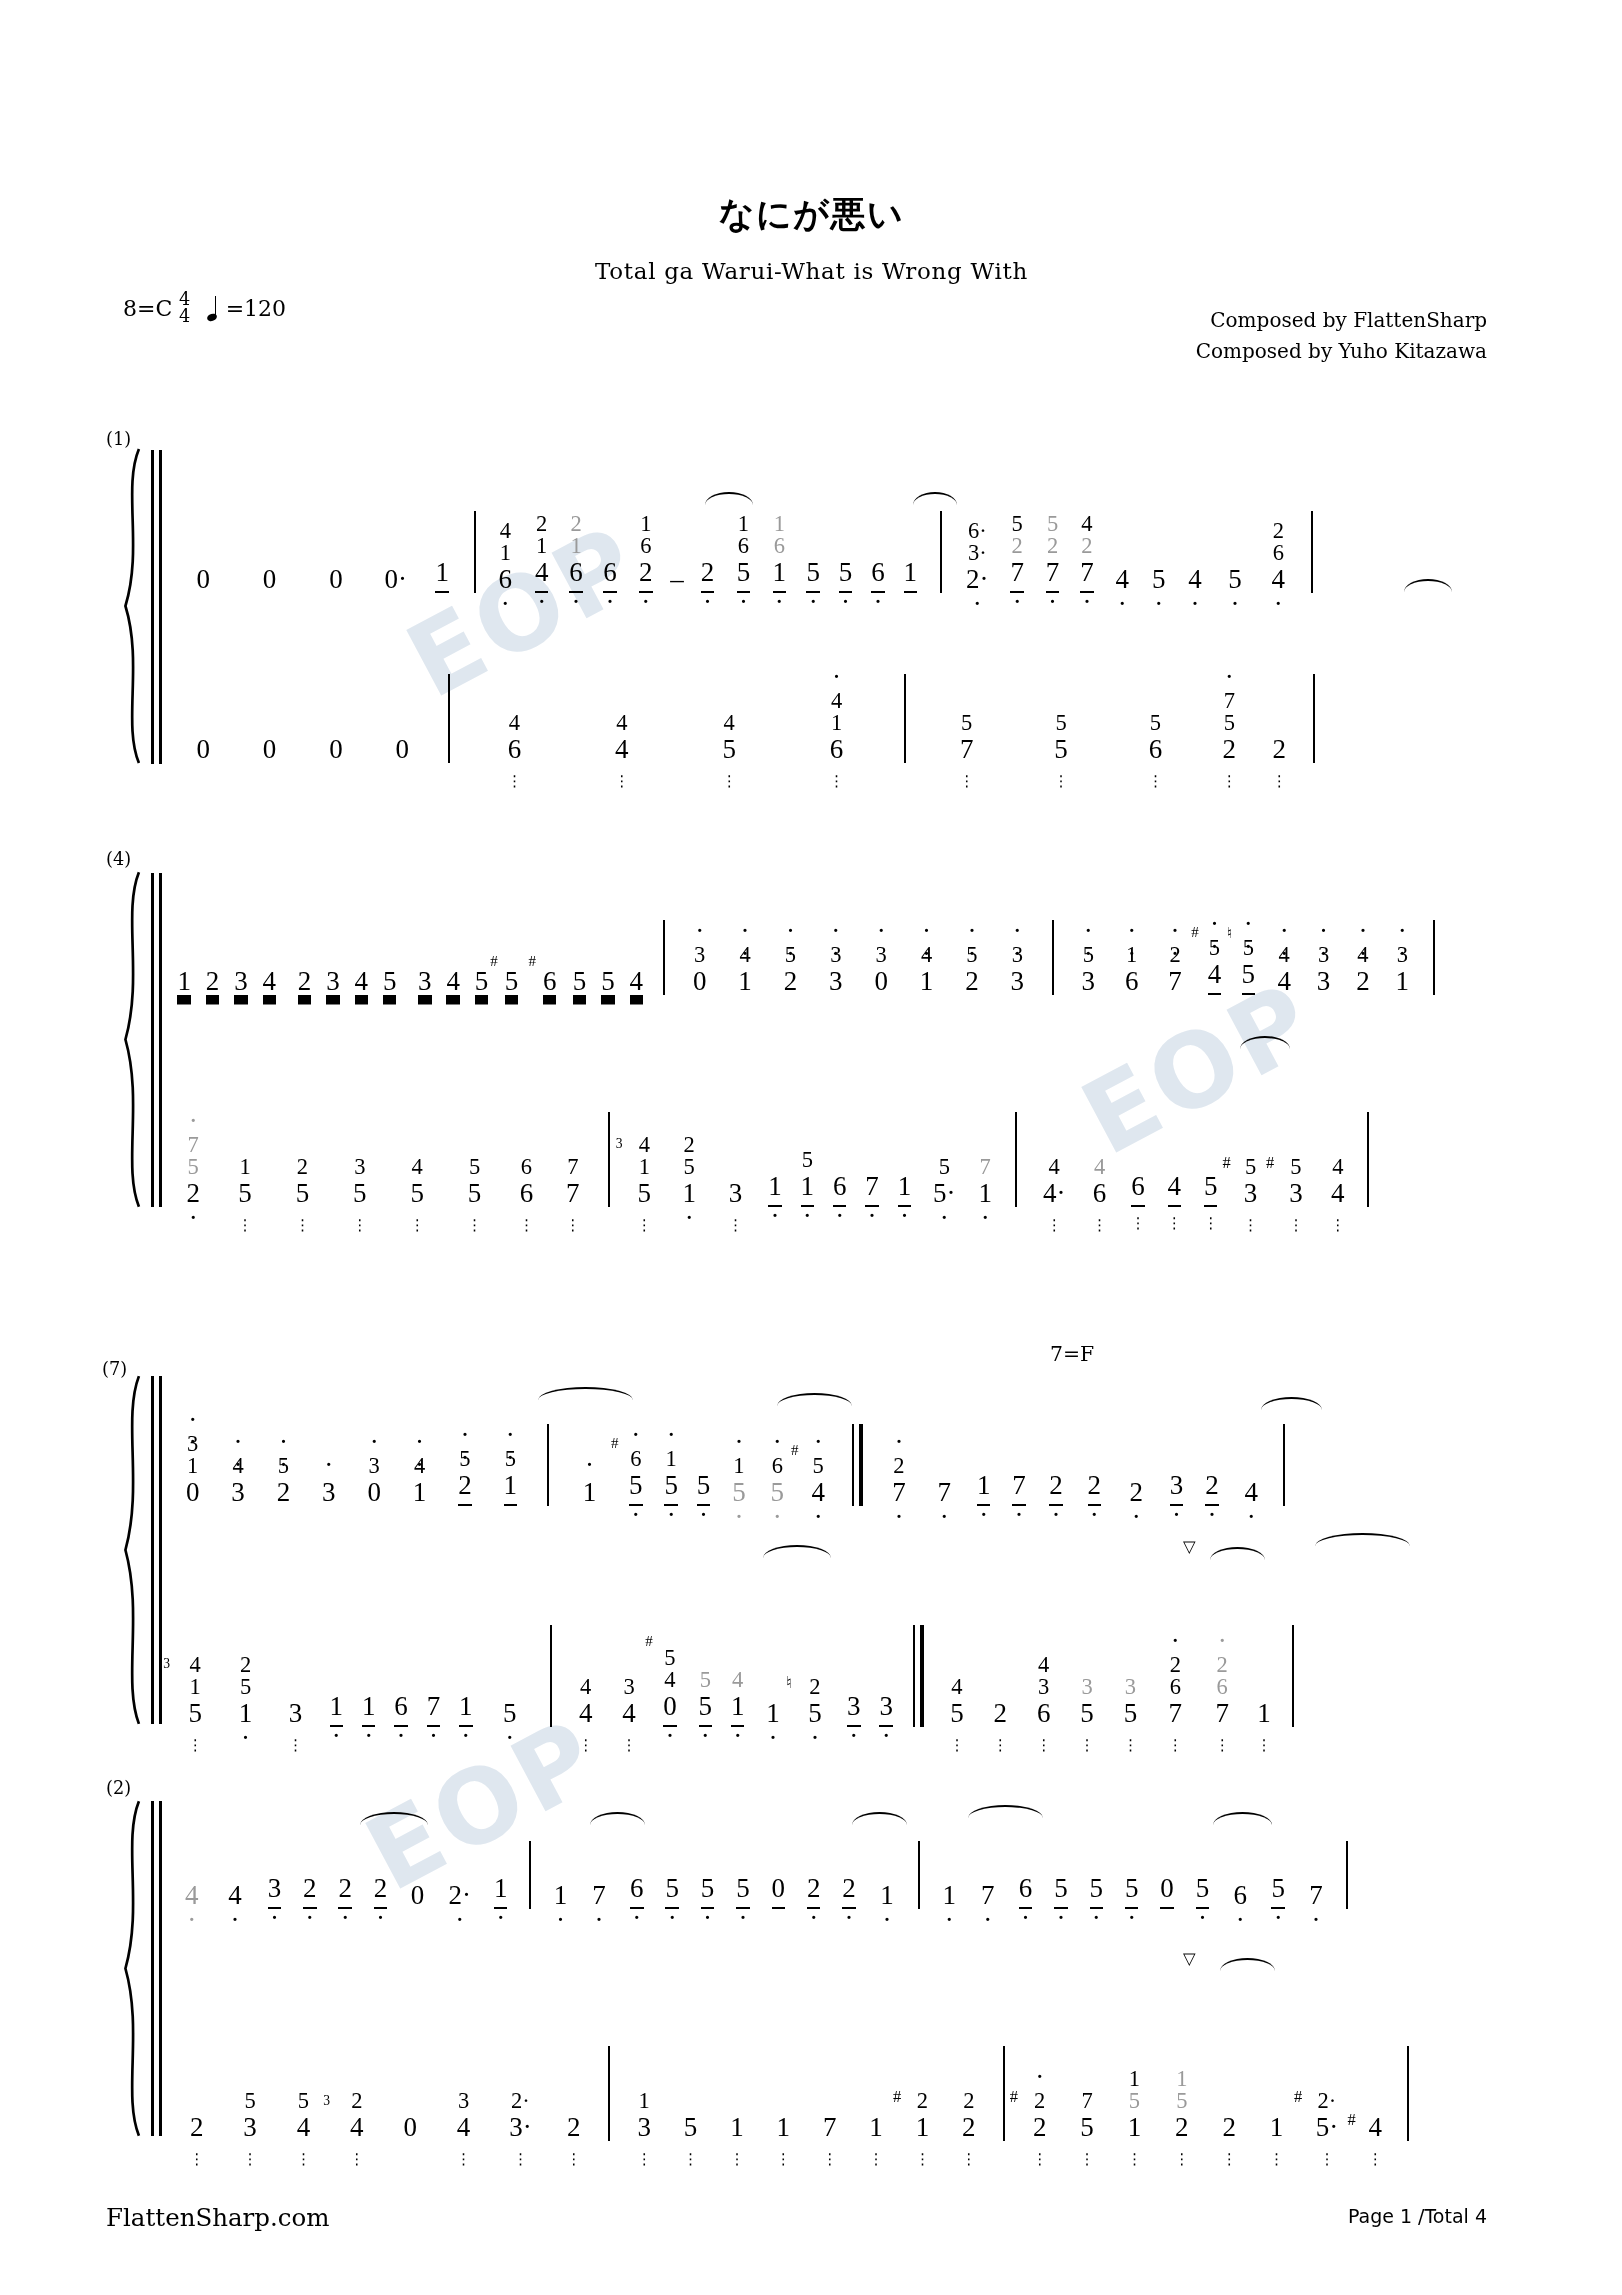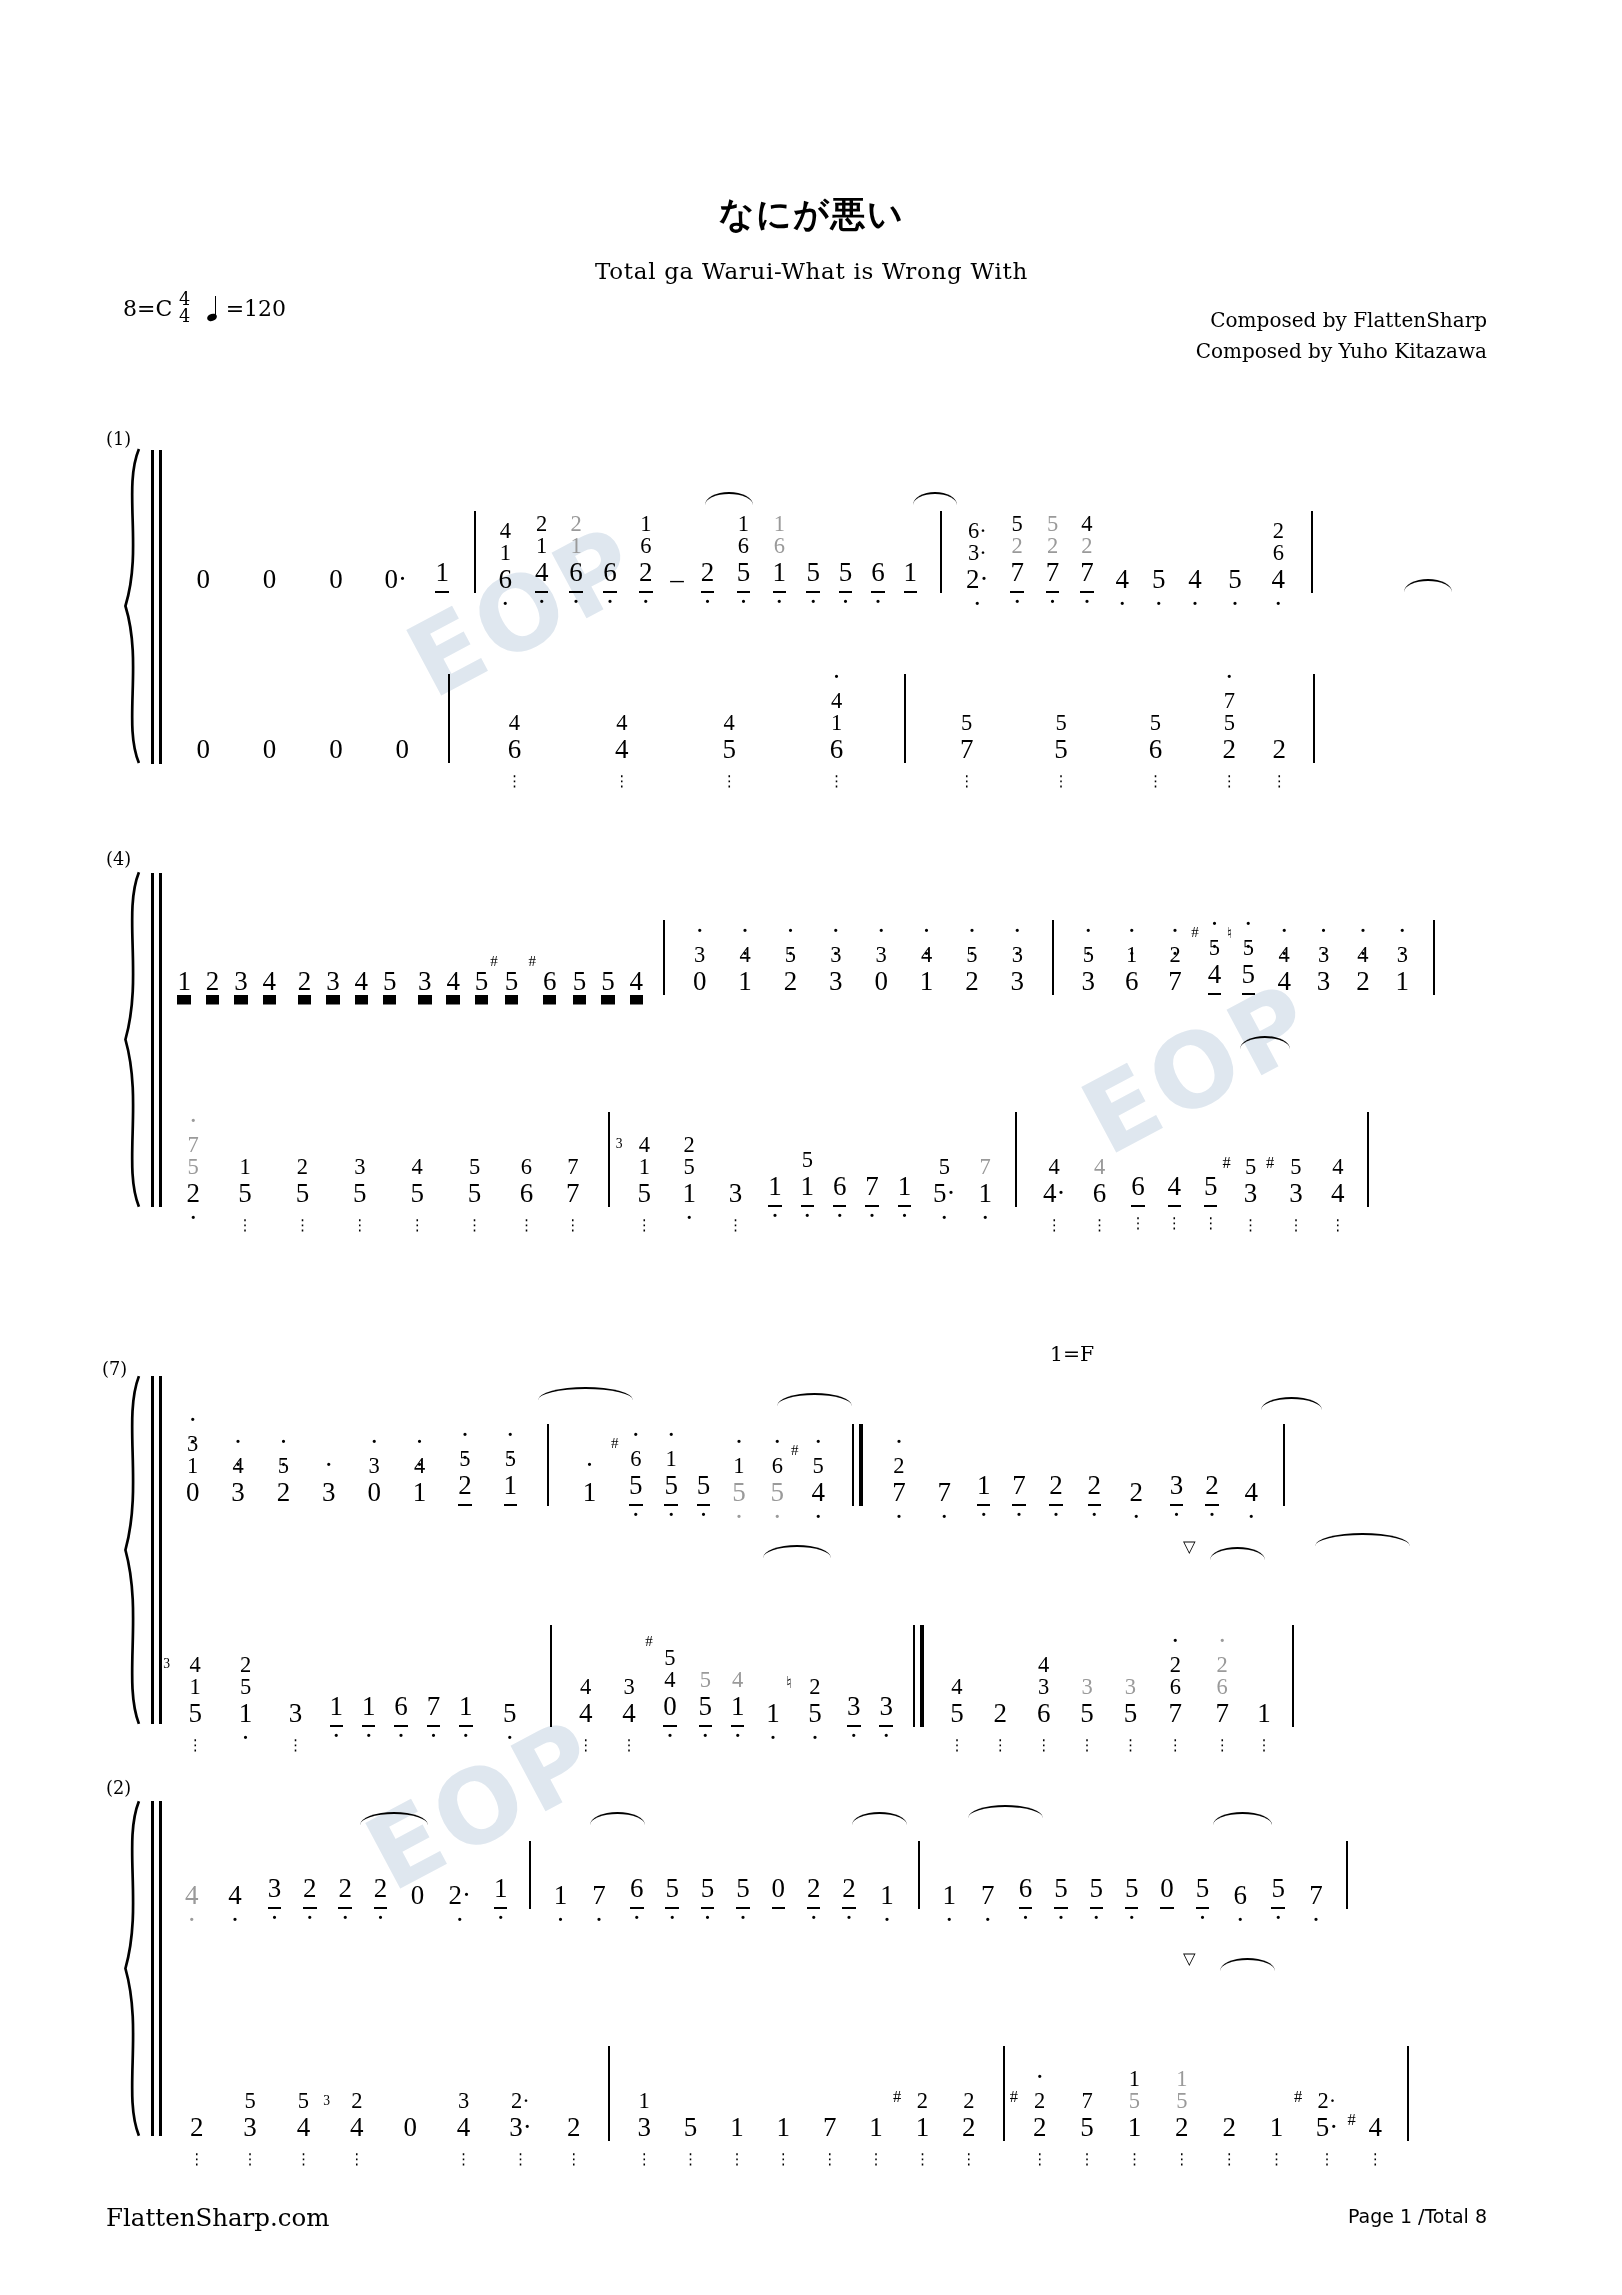--- a/index.html
+++ b/index.html
@@ -735,21 +735,21 @@
 
   <div class="system" style="top:1264px;height:423px">
     <div class="sys-num" style="left:102px;top:95px">(7)</div>
 
     <svg class="brace-svg" style="left:116px;top:109px" width="31" height="354" viewBox="0 0 46 520">
       <path d="M34 2 C 10 65, 40 165, 14 260 C 40 355, 10 455, 34 518" stroke="#000" stroke-width="4" fill="none"></path>
     </svg>
     <div style="position:absolute;left:151px;top:112px;width:2.7px;height:348px;background:#000"></div>
     <div style="position:absolute;left:159px;top:112px;width:2.7px;height:348px;background:#000"></div>
 
-    <div class="keychange" style="left:1050px;top:78px">1=F</div>
+    <div class="keychange" style="left:1050px;top:78px">7=F</div>
 
     <div style="position:absolute;left:170px;top:140px;height:102px;display:flex;align-items:flex-end">
       <div class="col" style="min-width:40px">
         <span class="up od">3</span>
         <span class="up od">1</span>
         <span class="main">0</span>
       </div>
       <div class="col" style="min-width:40px">
         <span class="up od">4</span>
         <span class="main od">3</span>
@@ -1191,15 +1191,15 @@
       </div>
 
       <div class="barline" style="height:95px;margin:0 9.5px"></div>
     </div>
 
     <div class="fermata-inv" style="left:1183px;top:204px">▽</div>
     <div class="slur" style="left:1220px;top:213px;width:55px"></div>
   </div>
 
   <div class="footer-left">FlattenSharp.com</div>
-  <div class="footer-right">Page 1 /Total 8</div>
+  <div class="footer-right">Page 1 /Total 4</div>
 </div>
 
 
 </body></html>

